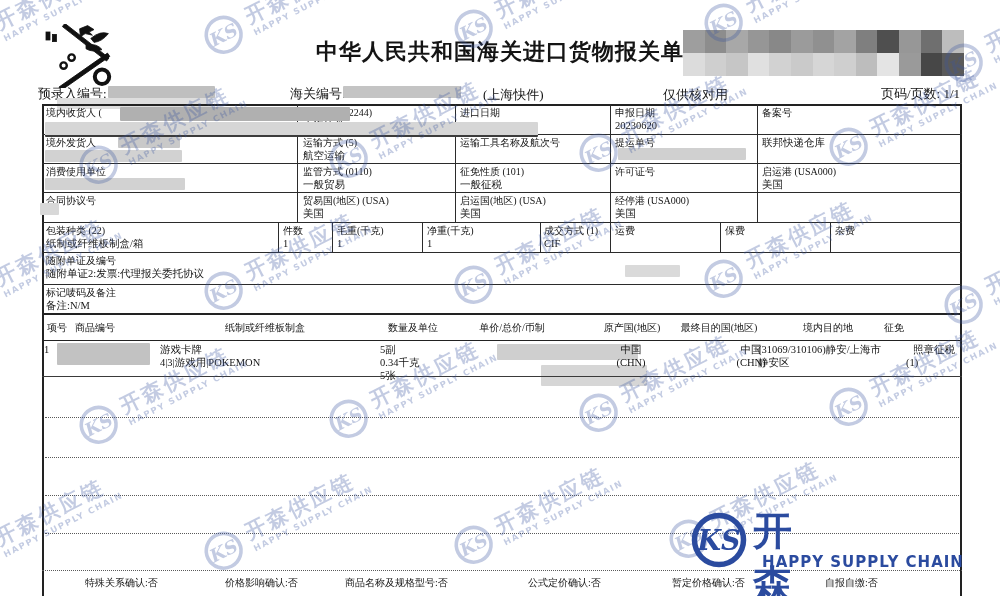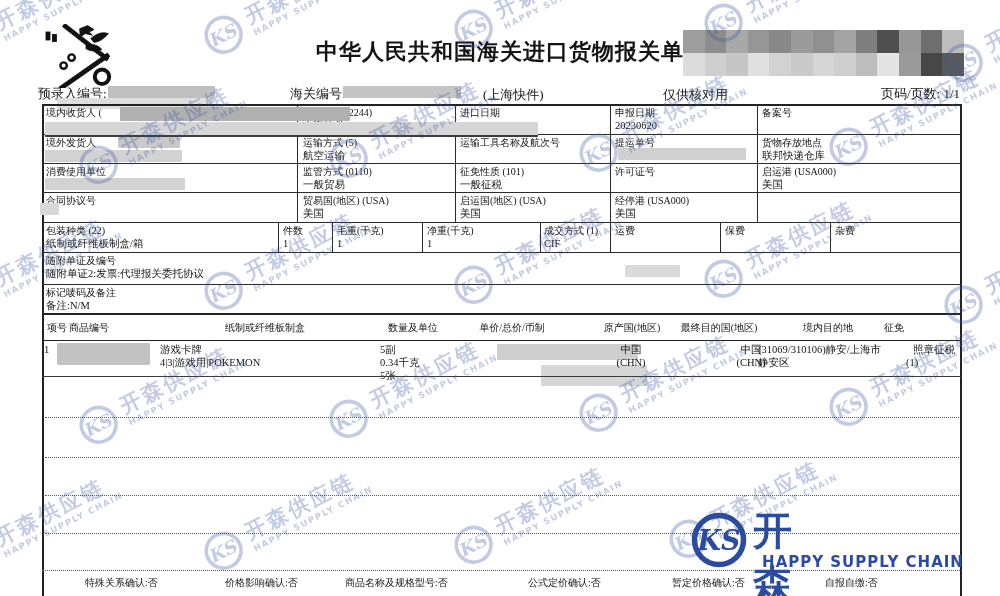--- a/index.html
+++ b/index.html
@@ -166,21 +166,20 @@
     <div class="val">航空运输</div>
   </div>
   <div class="cell" style="left:460px;top:136px;width:146px">
     <div class="lbl">运输工具名称及航次号</div>
     <div class="val"></div>
   </div>
   <div class="cell" style="left:615px;top:136px;width:138px">
     <div class="lbl">提运单号</div>
   </div>
   <div class="cell" style="left:762px;top:136px;width:196px">
-    <div class="lbl">货物存放地点</div>
     <div class="val">联邦快递仓库</div>
   </div>
 
   <div class="cell" style="left:46px;top:165px;width:248px">
     <div class="lbl">消费使用单位</div>
   </div>
   <div class="cell" style="left:303px;top:165px;width:148px">
     <div class="lbl">监管方式 (0110)</div>
     <div class="val">一般贸易</div>
   </div>
@@ -258,21 +257,21 @@
   <div class="redact" style="left:118px;top:137px;width:62px;height:11px;background:#c9c9c9"></div>
   <div class="redact" style="left:45px;top:150px;width:137px;height:12px;background:#d2d2d2"></div>
   <div class="redact" style="left:45px;top:178px;width:140px;height:12px;background:#d2d2d2"></div>
   <div class="redact" style="left:40px;top:203px;width:19px;height:12px;background:#d8d8d8"></div>
   <div class="redact" style="left:618px;top:148px;width:128px;height:12px;background:#d0d0d0"></div>
 
   <div class="goods-side" style="left:42px;top:315px;height:281px"></div>
   <div class="goods-side" style="left:960px;top:315px;height:281px"></div>
 
   <div class="gh" style="left:42px;top:322px;width:30px">项号</div>
-  <div class="gh" style="left:54px;top:322px;width:70px">商品编号</div>
+  <div class="gh" style="left:60px;top:322px;width:70px">商品编号</div>
   <div class="gh" style="left:155px;top:322px;width:220px">纸制或纤维板制盒</div>
   <div class="gh" style="left:377px;top:322px;width:72px">数量及单位</div>
   <div class="gh" style="left:462px;top:322px;width:100px">单价/总价/币制</div>
   <div class="gh" style="left:594px;top:322px;width:76px">原产国(地区)</div>
   <div class="gh" style="left:666px;top:322px;width:106px">最终目的国(地区)</div>
   <div class="gh" style="left:786px;top:322px;width:84px">境内目的地</div>
   <div class="gh" style="left:869px;top:322px;width:50px">征免</div>
   <div class="hl" style="left:42px;top:340px;width:920px;background:#222"></div>
 
   <div class="gv" style="left:44px;top:343px">1</div>

